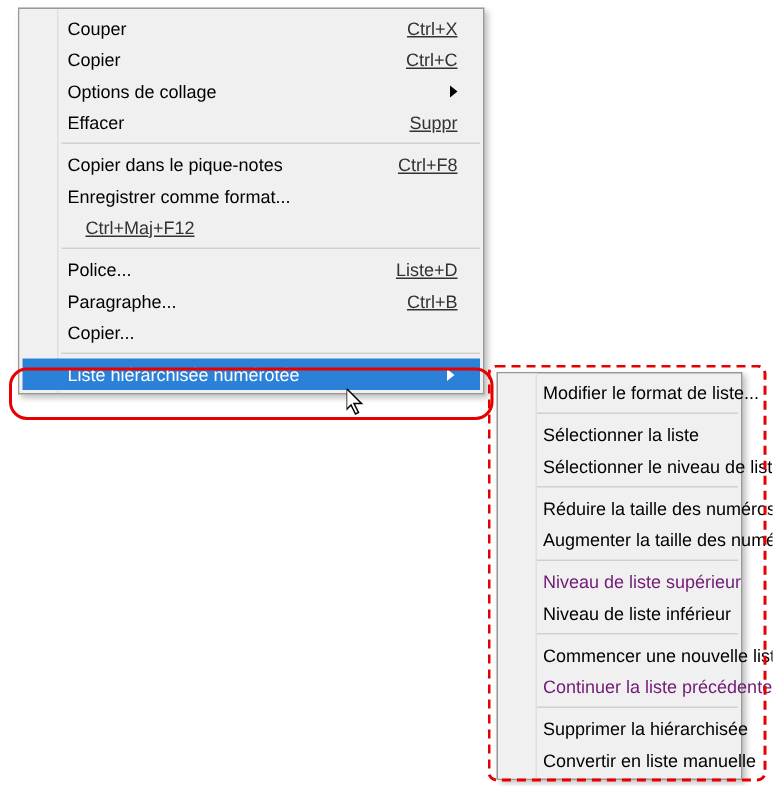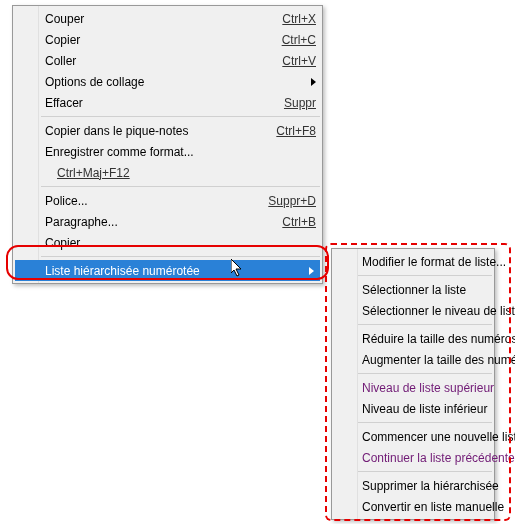--- a/index.html
+++ b/index.html
@@ -38,21 +38,21 @@
     background: #f0f0f0;
     border-right: 1px solid #e0e0e0;
   }
   .menu-body { position: relative; padding: 2px 0; }
   .menu-item {
     position: relative;
     display: flex;
     align-items: center;
     height: 21px;
     padding-left: 32px;
-    padding-right: 6px;
+    padding-right: 17px;
     white-space: nowrap;
     cursor: default;
   }
   .menu.sub .menu-item { padding-left: 30px; }
   .menu-item .label { flex: 1; }
   .menu-item .shortcut { color: #333; margin-left: 12px; text-decoration: underline; }
   .menu-item.disabled { color: #701a75; text-align: right; }
   .menu-item.hl {
     background: #2a81d7;
     color: #fff;
@@ -97,24 +97,20 @@
 
     <div class="menu-item">
       <span class="label">Couper</span>
       <span class="shortcut">Ctrl+X</span>
     </div>
     <div class="menu-item">
       <span class="label">Copier</span>
       <span class="shortcut">Ctrl+C</span>
     </div>
     <div class="menu-item">
-      <span class="label">Coller</span>
-      <span class="shortcut">Ctrl+V</span>
-    </div>
-    <div class="menu-item">
       <span class="label">Options de collage</span>
       <span class="arrow"></span>
     </div>
     <div class="menu-item">
       <span class="label">Effacer</span>
       <span class="shortcut">Suppr</span>
     </div>
 
     <div class="sep"></div>
 
@@ -126,21 +122,21 @@
       <span class="label">Enregistrer comme format...</span>
     </div>
     <div class="menu-item">
       <span class="shortcut">Ctrl+Maj+F12</span>
     </div>
 
     <div class="sep"></div>
 
     <div class="menu-item">
       <span class="label">Police...</span>
-      <span class="shortcut">Suppr+D</span>
+      <span class="shortcut">Liste+D</span>
     </div>
     <div class="menu-item">
       <span class="label">Paragraphe...</span>
       <span class="shortcut">Ctrl+B</span>
     </div>
     <div class="menu-item">
       <span class="label">Copier...</span>
     </div>
 
     <div class="sep"></div>

